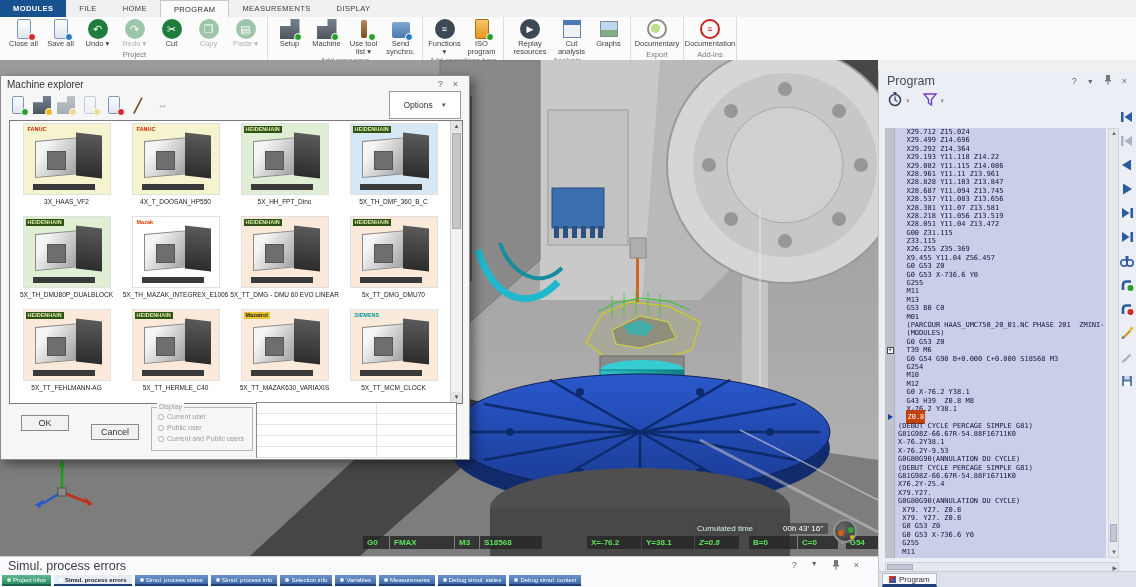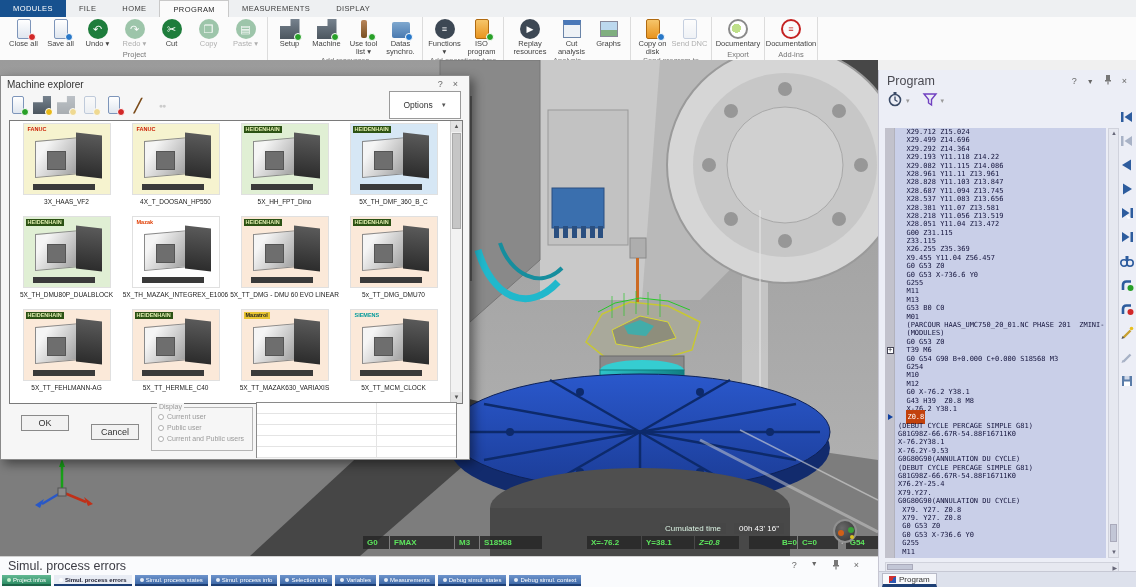--- a/index.html
+++ b/index.html
@@ -2,21 +2,21 @@
 <html><head>
 <meta charset="utf-8">
 <style>
   *{margin:0;padding:0;box-sizing:border-box}
   html,body{width:1136px;height:587px;overflow:hidden;font-family:"Liberation Sans",sans-serif;background:#f0f0f0;position:relative}
 
   
   #ribbon{position:absolute;left:0;top:0;width:1136px;height:60px;background:#f4f4f4;border-bottom:1px solid #aec6e8}
   #ribbon-tabs{display:flex;height:17px;align-items:stretch;background:#eef0f2}
   .rtab{padding:0 13px;font-size:7.5px;letter-spacing:.4px;color:#3c3c3c;display:flex;align-items:center;cursor:default}
-  .rtab.modules{background:#17518f;color:#fff;font-weight:normal}
+  .rtab.modules{background:#17518f;color:#fff;font-weight:bold}
   .rtab.active{background:#fbfbfb;border:1px solid #c9c9c9;border-bottom:none;color:#2a2a2a}
   #ribbon-body{display:flex;height:43px;background:#fbfbfb;padding-left:2px}
   .rgroup{display:flex;flex-direction:column;border-right:1px solid #dcdcdc;padding:1px 3px 0 3px}
   .rbtns{display:flex;flex:1}
   .rbtn{width:37px;display:flex;flex-direction:column;align-items:center;padding-top:1px}
   .rbtn.wide{width:46px}
   .rbtn .rlabel{font-size:7.5px;line-height:8px;color:#444;text-align:center;margin-top:1px;white-space:normal}
   .rbtn.disabled{opacity:.42}
   .rgname{font-size:7.5px;color:#777;text-align:center;height:10px;line-height:10px}
   
@@ -36,21 +36,21 @@
   .ic.ring2 b{border:2.5px solid #c42222;border-radius:50%;color:#c42222;font-size:9px;font-weight:bold}
   .ic.wand b{color:#7a4a18;font-size:13px;font-weight:bold}
   .ic.gears b{color:#9a9a9a;font-size:7px;letter-spacing:-1px}
   .ic.dis{opacity:.45}
 
   
   #viewport{position:absolute;left:0;top:60px;width:878px;height:496px;overflow:hidden;background:#a4a4a4}
   #vp-status{position:absolute;left:363px;top:476px;height:13px;display:flex;align-items:stretch}
   .vcell{background:rgba(38,38,38,.82);color:#5de45d;font-size:8px;font-weight:bold;line-height:13px;padding-left:4px;margin-right:1px;white-space:nowrap}
   .vchev{color:#cfcfcf;font-size:8px;line-height:13px;background:transparent;margin:0 2px}
-  #cumtime{position:absolute;left:660px;top:463px;display:flex;gap:8px}
+  #cumtime{position:absolute;left:692px;top:463px;display:flex;gap:20px}
   .tchip{background:rgba(70,70,70,.8);color:#d8f0e0;font-size:8px;padding:1px 5px;border-radius:1px;white-space:nowrap}
   .tchip.val{color:#fff}
   #joystick{position:absolute;left:833px;top:459px;width:24px;height:24px;border-radius:50%;background:radial-gradient(circle at 35% 35%,#6a6a6a,#2e2e2e);border:2px solid #909090}
   #joystick .jd{position:absolute;width:6px;height:6px;border-radius:50%}
 
   
   #mdialog{position:absolute;left:0;top:75px;width:470px;height:385px;background:#f6f6f6;border:1px solid #8a8a8a;box-shadow:4px 4px 10px rgba(0,0,0,.45)}
   #mdlg-title{height:16px;display:flex;align-items:center;padding:0 6px;font-size:10px;color:#333}
   #mdlg-title .spacer{flex:1}
   .winbtn{font-size:9px;color:#666;padding:0 5px;cursor:default}
@@ -205,21 +205,21 @@
               <b></b>
               <i style="background: rgb(40, 160, 40);"></i>
             </span>
             <div class="rlabel">Use tool list ▾</div>
           </div>
           <div class="rbtn">
             <span class="ic fold">
               <b></b>
               <i style="background: rgb(40, 120, 200);"></i>
             </span>
-            <div class="rlabel">Datas synchro.</div>
+            <div class="rlabel">Send synchro.</div>
           </div>
         </div>
         <div class="rgname">Add resources</div>
       </div>
       <div class="rgroup">
         <div class="rbtns">
           <div class="rbtn">
             <span class="ic dk">
               <b>≡</b>
             </span>
@@ -250,38 +250,20 @@
             <div class="rlabel">Cut analysis</div>
           </div>
           <div class="rbtn">
             <span class="ic img">
               <b></b>
             </span>
             <div class="rlabel">Graphs</div>
           </div>
         </div>
         <div class="rgname">Analysis</div>
-      </div>
-      <div class="rgroup">
-        <div class="rbtns">
-          <div class="rbtn">
-            <span class="ic dorange">
-              <b></b>
-              <i style="background: rgb(40, 120, 200);"></i>
-            </span>
-            <div class="rlabel">Copy on disk</div>
-          </div>
-          <div class="rbtn disabled">
-            <span class="ic d">
-              <b></b>
-            </span>
-            <div class="rlabel">Send DNC</div>
-          </div>
-        </div>
-        <div class="rgname">Send program to</div>
       </div>
       <div class="rgroup">
         <div class="rbtns">
           <div class="rbtn wide">
             <span class="ic ring">
               <b></b>
             </span>
             <div class="rlabel">Documentary</div>
           </div>
         </div>
@@ -417,21 +399,21 @@
   </div>
   <div id="vp-status">
       <span class="vcell" style="width: 26px;">G0</span>
       <span class="vcell" style="width: 64px;">FMAX</span>
       <span class="vcell" style="width: 24px;">M3</span>
       <span class="vcell" style="width: 62px;">S18568</span>
       <span class="vcell" style="width: 54px; margin-left: 44px;">X=-76.2</span>
       <span class="vcell" style="width: 52px;">Y=38.1</span>
       <span class="vcell" style="width: 44px; font-style: italic;">Z=0.8</span>
       <span class="vchev" style="width: 5px;"></span>
-      <span class="vcell" style="width: 48px; text-align: right;">B=0</span>
+      <span class="vcell" style="width: 48px;">B=0</span>
       <span class="vcell" style="width: 40px;">C=0</span>
       <span class="vchev">›</span>
       <span class="vcell" style="width: 52px;">G54</span>
     </div>
   <div id="joystick">
     <span class="jd" style="left:3px;top:9px;background:#d06018"></span>
     <span class="jd" style="left:13px;top:6px;background:#38a038"></span>
     <span class="jd" style="left:15px;top:14px;background:#d8c020;width:4px;height:4px"></span>
   </div>
 </div>

